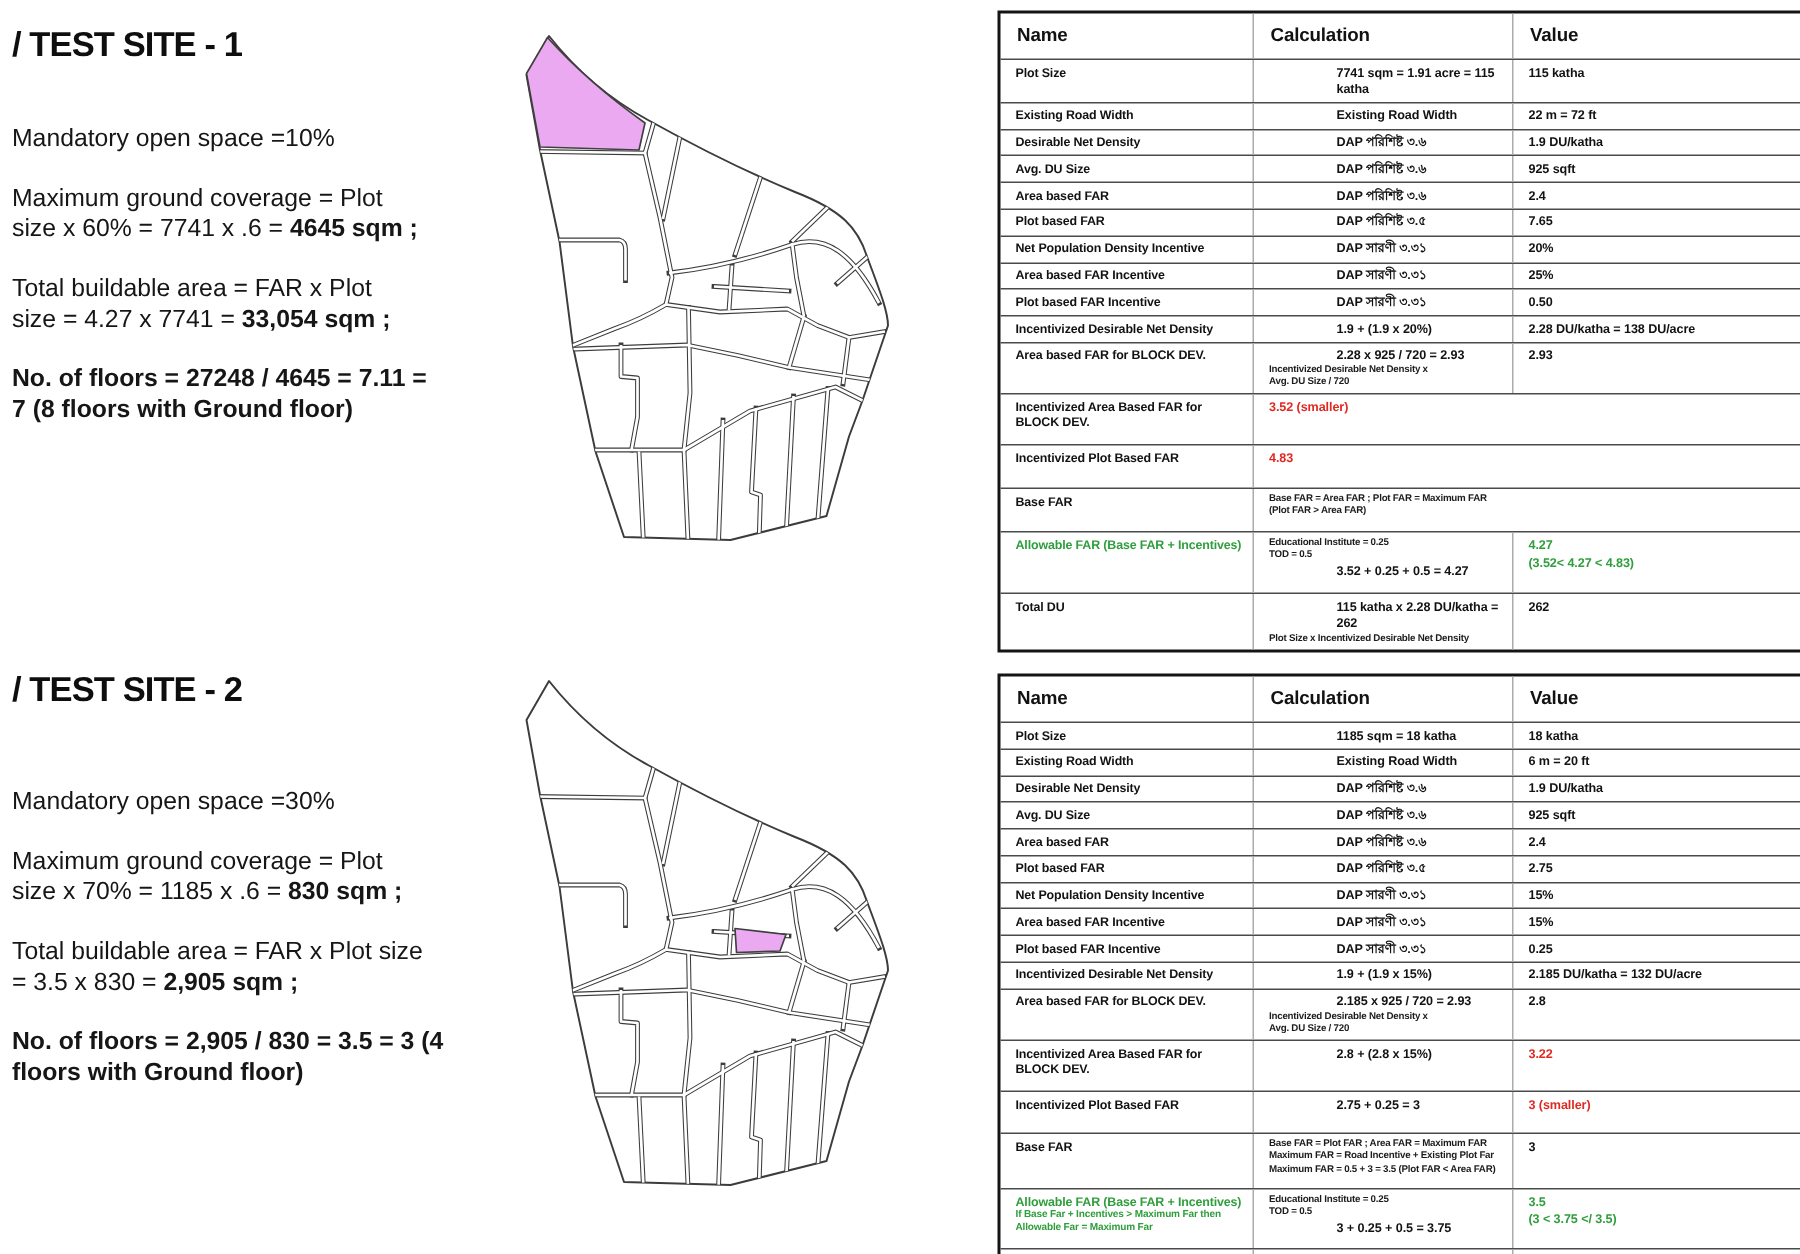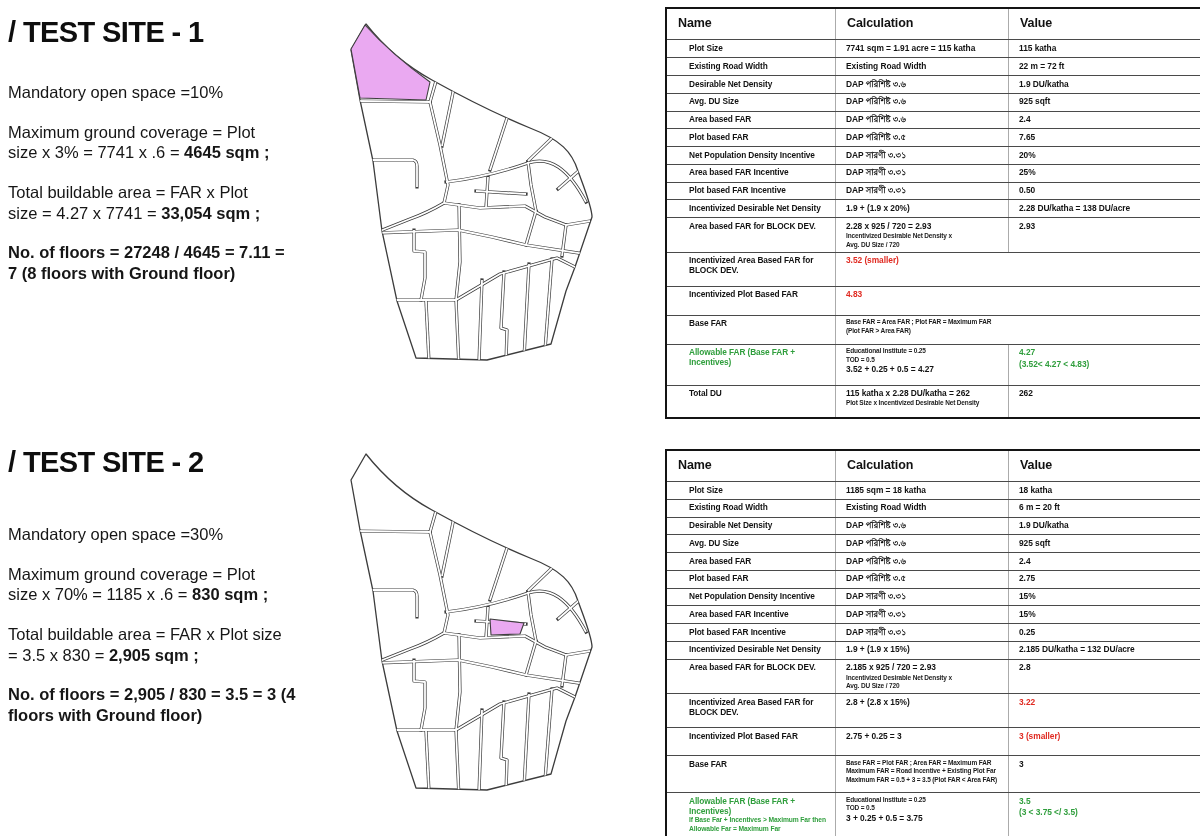--- a/index.html
+++ b/index.html
@@ -1,60 +1,60 @@
 <!DOCTYPE html>
 <html><head>
 <meta charset="utf-8">
 <style>
   html,body{margin:0;padding:0;background:#ffffff;}
   body{
     position:relative;width:1200px;height:836px;overflow:hidden;
     font-family:"Liberation Sans","DejaVu Sans",sans-serif;color:#121212;
   }
   .title{
-    position:absolute;left:8px;font-size:29px;font-weight:800;
+    position:absolute;left:8px;font-size:23px;font-weight:800;
     letter-spacing:-0.6px;color:#0e0e0e;white-space:nowrap;
   }
   .paras{position:absolute;left:8px;width:345px;font-size:16.5px;line-height:1.25;color:#161616;}
   .paras p{margin:0 0 19px 0;}
   .paras .pline{display:block;}
   .paras b{font-weight:700;}
   .map{position:absolute;left:330px;width:320px;height:400px;}
   .tbl{
     position:absolute;left:665px;width:603px;background:#fff;
     border:2px solid #141414;box-sizing:border-box;
   }
   .trow{
     display:grid;grid-template-columns:168px 173px 1fr;
     border-top:1px solid #4a4a4a;align-items:stretch;
   }
   .trow.thead{border-top:none;min-height:30px;}
   .thead .cell{font-size:12.5px;font-weight:700;padding:7px 4px 7px 11px;letter-spacing:-0.1px;}
   .cell{padding:2.5px 4px 2.5px 10px;overflow:hidden;box-sizing:border-box;}
   .cell + .cell{border-left:1px solid #ababab;}
-  .cell.name{font-size:8.3px;font-weight:700;line-height:1.25;letter-spacing:-0.1px;margin-left:12px;}
+  .cell.name{font-size:8.3px;font-weight:700;line-height:1.25;letter-spacing:-0.1px;}
   .name-sub{font-size:6.7px;font-weight:600;line-height:1.3;letter-spacing:-0.1px;}
-  .calc-main{font-size:8.4px;font-weight:700;line-height:1.35;letter-spacing:-0.05px;}
+  .calc-main{font-size:8.4px;font-weight:700;line-height:1.35;letter-spacing:-0.05px;margin-left:45px;}
   .calc-small{font-size:6.5px;font-weight:600;line-height:1.32;letter-spacing:-0.15px;white-space:nowrap;color:#1c1c1c;}
   .cell.value{font-size:8.4px;font-weight:700;line-height:1.4;letter-spacing:-0.05px;}
   .green{color:#2F9E3C;}
   .red{color:#E02A21;}
 </style>
 </head>
 <body>
 
 <div>
   <div class="title" style="top:16px">/ TEST SITE - 1</div>
   <div class="paras" style="top:82px">
       <p>
         <span class="pline"><span>Mandatory open space =10%</span></span>
       </p>
       <p>
         <span class="pline"><span>Maximum ground coverage = Plot</span></span>
-        <span class="pline"><span>size x 3% = 7741 x .6 = </span><b>4645 sqm ;</b></span>
+        <span class="pline"><span>size x 60% = 7741 x .6 = </span><b>4645 sqm ;</b></span>
       </p>
       <p>
         <span class="pline"><span>Total buildable area = FAR x Plot</span></span>
         <span class="pline"><span>size = 4.27 x 7741 = </span><b>33,054 sqm ;</b></span>
       </p>
       <p>
         <span class="pline"><b>No. of floors = 27248 / 4645 = 7.11 =</b></span>
         <span class="pline"><b>7 (8 floors with Ground floor)</b></span>
       </p>
     </div>

